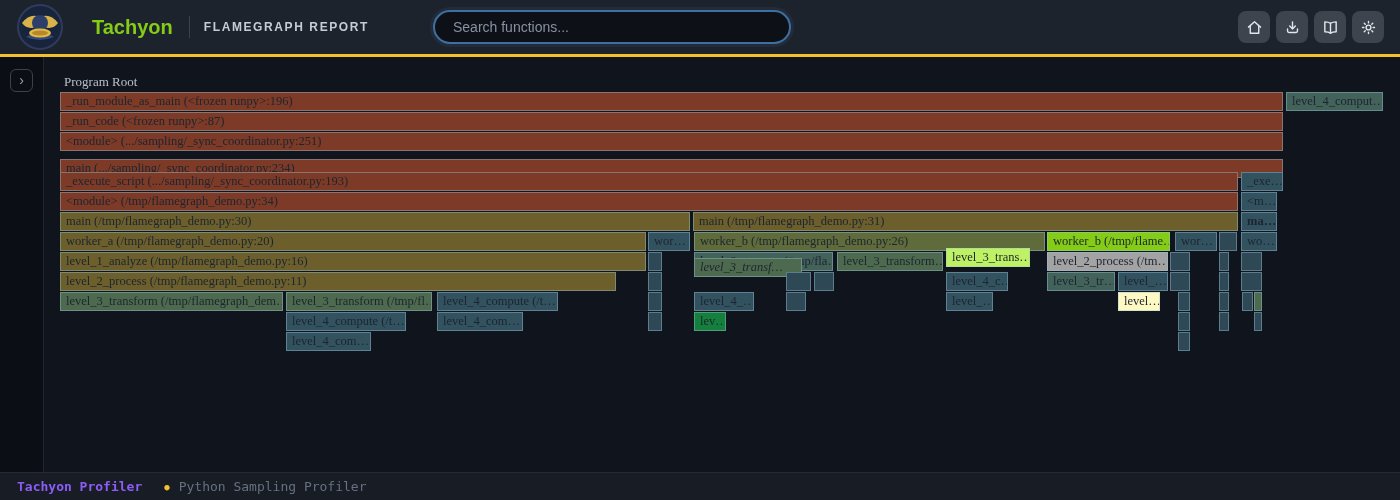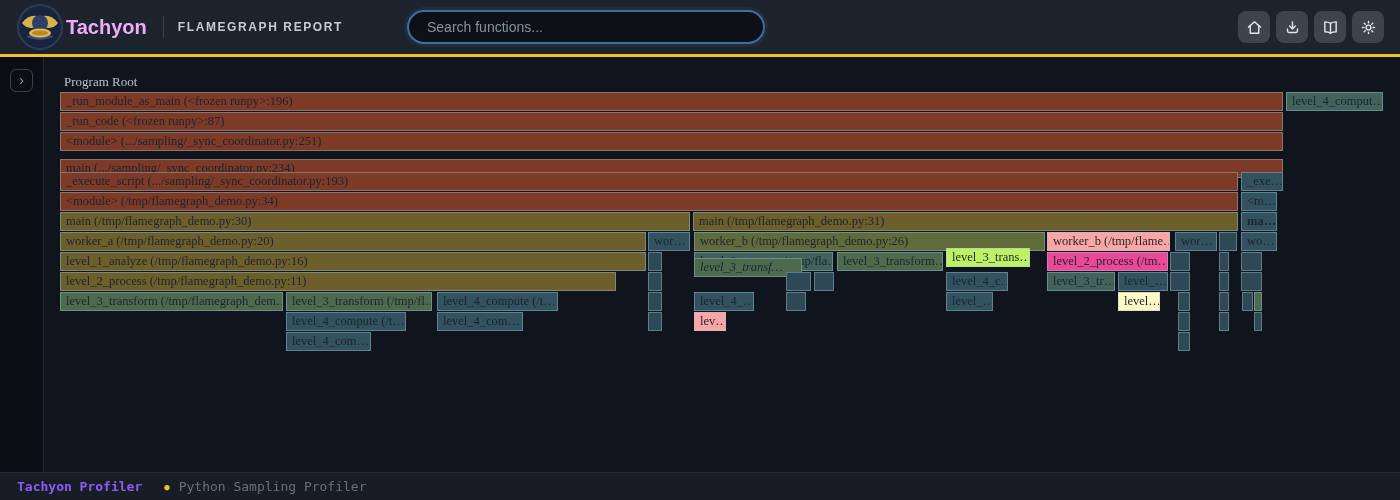--- a/index.html
+++ b/index.html
@@ -8,21 +8,21 @@
     position:relative; width:1400px; height:500px; overflow:hidden;
     background:#10151d; font-family:"Liberation Sans", sans-serif;
   }
   
   .header {
     position:absolute; left:0; top:0; width:1400px; height:54px;
     background:#1d232d; display:flex; align-items:center;
   }
   .accent-line { position:absolute; left:0; top:54px; width:1400px; height:3px; background:#f2c12e; }
   .logo { width:48px; height:48px; margin-left:16px; flex:0 0 auto; }
-  .app-title { color:#f0abfc; font-size:20px; font-weight:bold; margin-left:2px; }
+  .app-title { color:#84cc16; font-size:20px; font-weight:bold; margin-left:28px; }
   .hdr-divider { width:1px; height:22px; background:#3a424d; margin:0 14px 0 16px; }
   .report-label { color:#c6ccd4; font-size:12px; letter-spacing:1.6px; font-weight:bold; }
   .search-pill {
     margin-left:64px; width:358px; height:34px; border-radius:17px;
     background:#0d1117; border:2px solid #3f6f9f;
     box-shadow:0 0 0 3px rgba(63,111,159,0.12);
     color:#dfe4ea; font-size:14px; padding:0 18px; outline:none;
     font-family:"Liberation Sans", sans-serif;
   }
   .search-pill::placeholder { color:#8791a0; }
@@ -135,30 +135,30 @@
       <div class="bar" title="_execute_script (.../sampling/_sync_coordinator.py:193)" style="left: 60px; top: 172px; width: 1178px; height: 19px; background: rgb(125, 58, 39);">_execute_script (.../sampling/_sync_coordinator.py:193)</div>
       <div class="bar" title="_exe…" style="left: 1241px; top: 172px; width: 42px; height: 19px; background: rgb(51, 82, 95);">_exe…</div>
       <div class="bar" title="&lt;module&gt; (/tmp/flamegraph_demo.py:34)" style="left: 60px; top: 192px; width: 1178px; height: 19px; background: rgb(125, 58, 39);">&lt;module&gt; (/tmp/flamegraph_demo.py:34)</div>
       <div class="bar" title="&lt;m…" style="left: 1241px; top: 192px; width: 36px; height: 19px; background: rgb(51, 82, 95);">&lt;m…</div>
       <div class="bar" title="main (/tmp/flamegraph_demo.py:30)" style="left: 60px; top: 212px; width: 630px; height: 19px; background: rgb(108, 95, 44);">main (/tmp/flamegraph_demo.py:30)</div>
       <div class="bar" title="main (/tmp/flamegraph_demo.py:31)" style="left: 693px; top: 212px; width: 545px; height: 19px; background: rgb(108, 95, 44);">main (/tmp/flamegraph_demo.py:31)</div>
       <div class="bar" title="ma…" style="left: 1241px; top: 212px; width: 36px; height: 19px; background: rgb(51, 82, 95); font-weight: bold;">ma…</div>
       <div class="bar" title="worker_a (/tmp/flamegraph_demo.py:20)" style="left: 60px; top: 232px; width: 586px; height: 19px; background: rgb(108, 95, 44);">worker_a (/tmp/flamegraph_demo.py:20)</div>
       <div class="bar" title="wor…" style="left: 648px; top: 232px; width: 42px; height: 19px; background: rgb(51, 82, 95);">wor…</div>
       <div class="bar" title="worker_b (/tmp/flamegraph_demo.py:26)" style="left: 694px; top: 232px; width: 351px; height: 19px; background: rgb(95, 107, 58);">worker_b (/tmp/flamegraph_demo.py:26)</div>
-      <div class="bar" title="worker_b (/tmp/flame…" style="left: 1047px; top: 232px; width: 123px; height: 19px; background: #fca5a5;">worker_b (/tmp/flame…</div>
+      <div class="bar" title="worker_b (/tmp/flame…" style="left: 1047px; top: 232px; width: 123px; height: 19px; background: #84cc16;">worker_b (/tmp/flame…</div>
       <div class="bar" title="wor…" style="left: 1175px; top: 232px; width: 42px; height: 19px; background: rgb(51, 82, 95);">wor…</div>
       <div class="bar" style="left: 1219px; top: 232px; width: 18px; height: 19px; background: rgb(46, 73, 85);"></div>
       <div class="bar" title="wo…" style="left: 1241px; top: 232px; width: 36px; height: 19px; background: rgb(51, 82, 95);">wo…</div>
       <div class="bar" title="level_1_analyze (/tmp/flamegraph_demo.py:16)" style="left: 60px; top: 252px; width: 586px; height: 19px; background: rgb(108, 95, 44);">level_1_analyze (/tmp/flamegraph_demo.py:16)</div>
       <div class="bar" style="left: 648px; top: 252px; width: 14px; height: 19px; background: rgb(46, 73, 85);"></div>
       <div class="bar" title="level_2_process (/tmp/fla…" style="left: 694px; top: 252px; width: 139px; height: 19px; background: rgb(67, 98, 90);">level_2_process (/tmp/fla…</div>
       <div class="bar" title="level_3_transform…" style="left: 837px; top: 252px; width: 106px; height: 19px; background: rgb(78, 106, 78);">level_3_transform…</div>
       <div class="bar" title="level_3_trans…" style="left: 946px; top: 248px; width: 84px; height: 19px; background: #bef264;">level_3_trans…</div>
-      <div class="bar" title="level_2_process (/tm…" style="left: 1047px; top: 252px; width: 121px; height: 19px; background: #ec4899;">level_2_process (/tm…</div>
+      <div class="bar" title="level_2_process (/tm…" style="left: 1047px; top: 252px; width: 121px; height: 19px; background: #a3a3a3;">level_2_process (/tm…</div>
       <div class="bar" style="left: 1170px; top: 252px; width: 20px; height: 19px; background: rgb(46, 73, 85);"></div>
       <div class="bar" style="left: 1219px; top: 252px; width: 10px; height: 19px; background: rgb(46, 73, 85);"></div>
       <div class="bar" style="left: 1241px; top: 252px; width: 21px; height: 19px; background: rgb(46, 73, 85);"></div>
       <div class="bar" title="level_2_process (/tmp/flamegraph_demo.py:11)" style="left: 60px; top: 272px; width: 556px; height: 19px; background: rgb(108, 95, 44);">level_2_process (/tmp/flamegraph_demo.py:11)</div>
       <div class="bar" style="left: 648px; top: 272px; width: 14px; height: 19px; background: rgb(46, 73, 85);"></div>
       <div class="bar" title="level_3_transf…" style="left: 694px; top: 258px; width: 108px; height: 19px; background: rgb(78, 106, 78); font-style: italic;">level_3_transf…</div>
       <div class="bar" style="left: 786px; top: 272px; width: 25px; height: 19px; background: rgb(46, 73, 85);"></div>
       <div class="bar" style="left: 814px; top: 272px; width: 20px; height: 19px; background: rgb(46, 73, 85);"></div>
       <div class="bar" title="level_4_c…" style="left: 946px; top: 272px; width: 62px; height: 19px; background: rgb(51, 82, 95);">level_4_c…</div>
       <div class="bar" title="level_3_tr…" style="left: 1047px; top: 272px; width: 68px; height: 19px; background: rgb(67, 98, 90);">level_3_tr…</div>
@@ -174,21 +174,21 @@
       <div class="bar" style="left: 786px; top: 292px; width: 20px; height: 19px; background: rgb(46, 73, 85);"></div>
       <div class="bar" title="level_…" style="left: 946px; top: 292px; width: 47px; height: 19px; background: rgb(51, 82, 95);">level_…</div>
       <div class="bar" title="level…" style="left: 1118px; top: 292px; width: 42px; height: 19px; background: #fef9c3;">level…</div>
       <div class="bar" style="left: 1178px; top: 292px; width: 12px; height: 19px; background: rgb(46, 73, 85);"></div>
       <div class="bar" style="left: 1219px; top: 292px; width: 10px; height: 19px; background: rgb(46, 73, 85);"></div>
       <div class="bar" style="left: 1242px; top: 292px; width: 11px; height: 19px; background: rgb(46, 73, 85);"></div>
       <div class="bar" style="left: 1254px; top: 292px; width: 8px; height: 19px; background: rgb(78, 106, 78);"></div>
       <div class="bar" title="level_4_compute (/t…" style="left: 286px; top: 312px; width: 120px; height: 19px; background: rgb(51, 82, 95);">level_4_compute (/t…</div>
       <div class="bar" title="level_4_com…" style="left: 437px; top: 312px; width: 86px; height: 19px; background: rgb(51, 82, 95);">level_4_com…</div>
       <div class="bar" style="left: 648px; top: 312px; width: 14px; height: 19px; background: rgb(46, 73, 85);"></div>
-      <div class="bar" title="lev…" style="left: 694px; top: 312px; width: 32px; height: 19px; background: #fca5a5;">lev…</div>
+      <div class="bar" title="lev…" style="left: 694px; top: 312px; width: 32px; height: 19px; background: #15803d;">lev…</div>
       <div class="bar" style="left: 1178px; top: 312px; width: 12px; height: 19px; background: rgb(46, 73, 85);"></div>
       <div class="bar" style="left: 1219px; top: 312px; width: 10px; height: 19px; background: rgb(46, 73, 85);"></div>
       <div class="bar" style="left: 1254px; top: 312px; width: 8px; height: 19px; background: rgb(46, 73, 85);"></div>
       <div class="bar" title="level_4_com…" style="left: 286px; top: 332px; width: 85px; height: 19px; background: rgb(51, 82, 95);">level_4_com…</div>
       <div class="bar" style="left: 1178px; top: 332px; width: 12px; height: 19px; background: rgb(46, 73, 85);"></div>
     </div>
 
   <div class="footer">
     <span class="footer-app">Tachyon Profiler</span>
     <span class="footer-dot">●</span>

